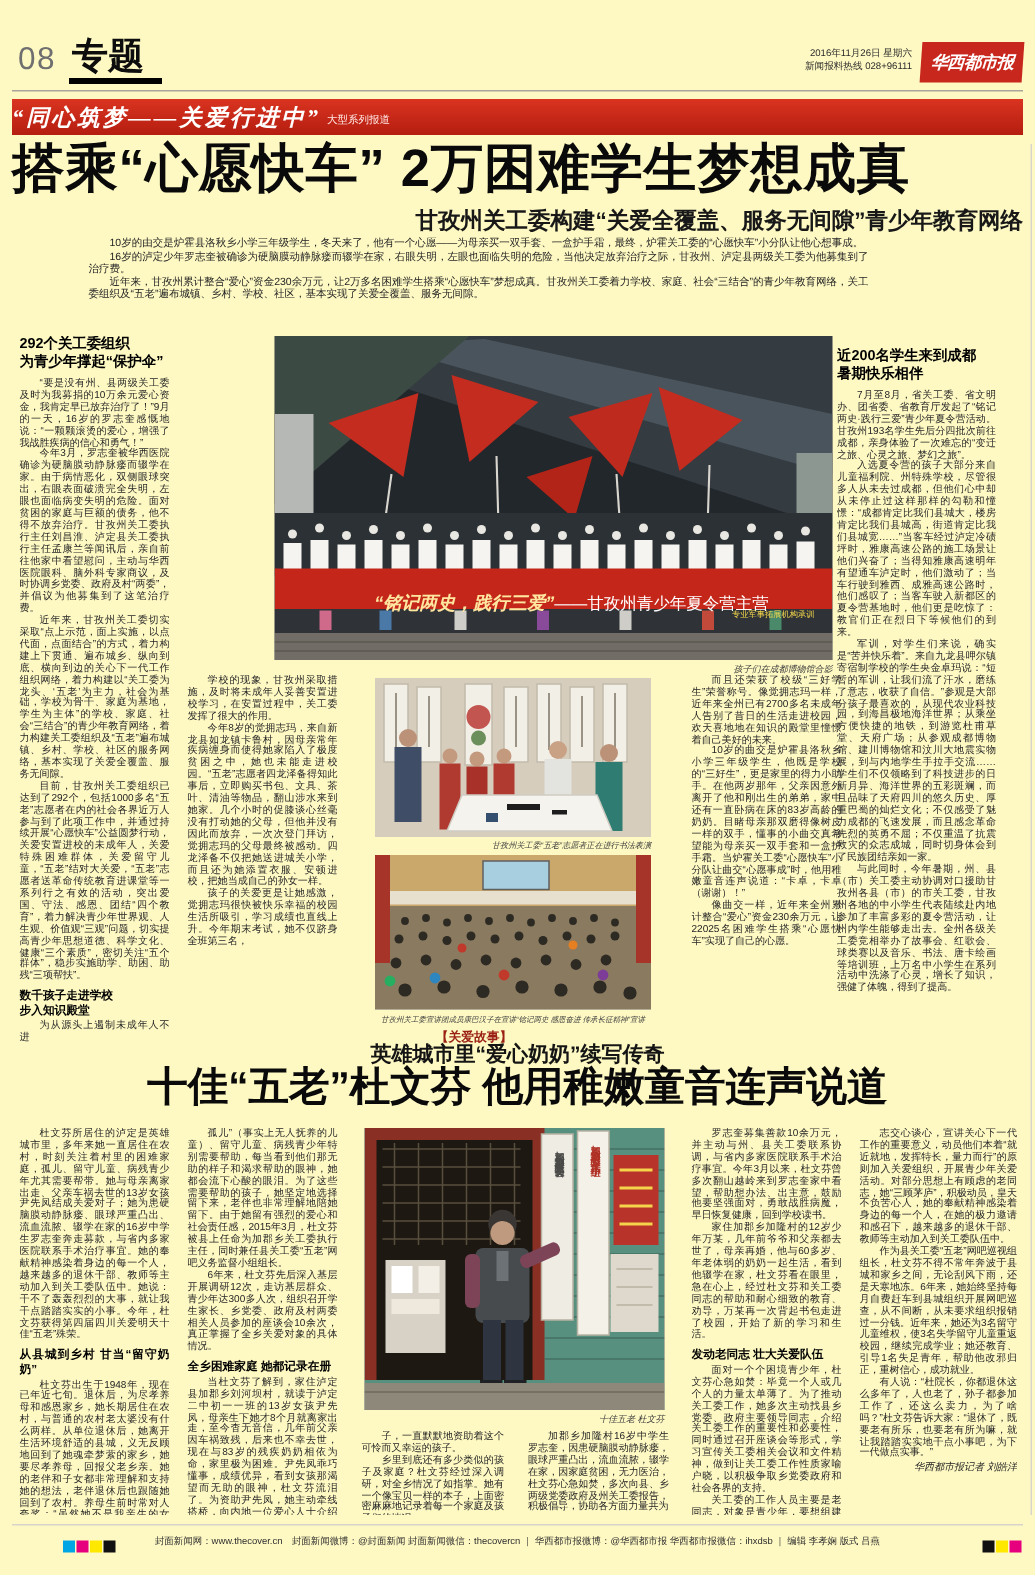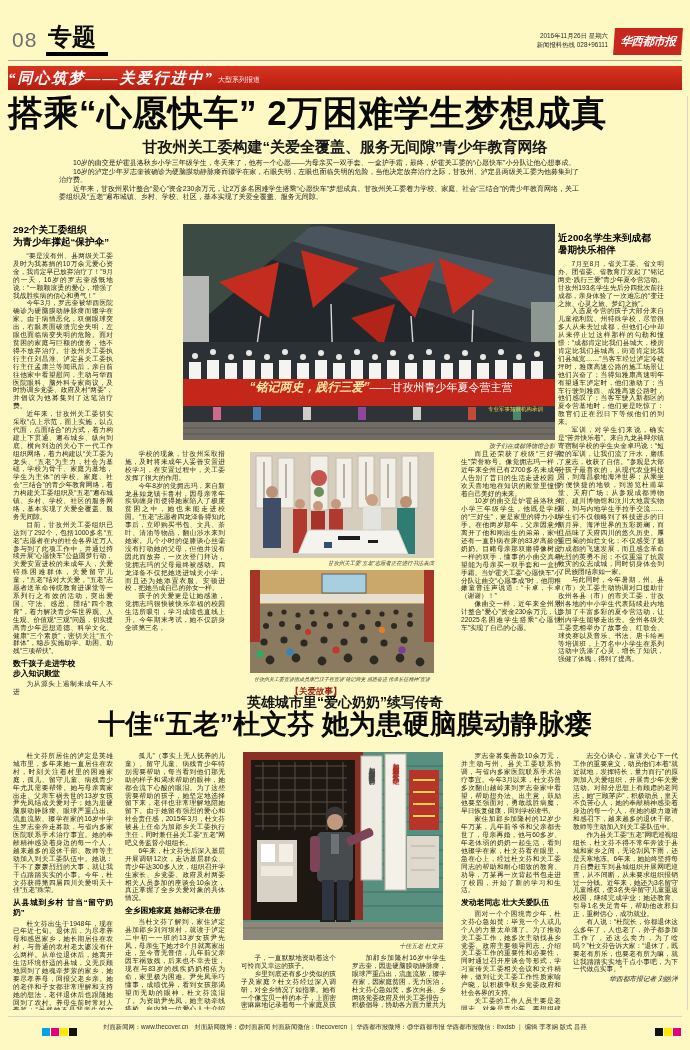--- a/index.html
+++ b/index.html
@@ -18,33 +18,33 @@
             font-size:11.5px;letter-spacing:-0.5px;transform:skewX(-4deg);}
   
   .series{left:8px;top:66px;width:674px;height:24px;background:linear-gradient(#dd3категория0 0,#d3291b 0,#b51d10 100%);
           background:linear-gradient(#d93420,#b51d10);display:flex;align-items:center;}
   .series .q{color:#fff;font-family:"Liberation Serif",serif;font-style:italic;font-weight:bold;
              font-size:15px;letter-spacing:2px;}
   .series .sfx{color:#ffe9e5;font-size:7px;margin-left:4px;margin-top:4px;}
   
   .lead-h1{left:8px;top:93px;width:674px;text-align:left;font-size:35px;line-height:40px;
            font-weight:bold;color:#0a0a0a;letter-spacing:0.5px;white-space:nowrap;}
-  .lead-deck{left:8px;top:138px;width:674px;text-align:center;font-size:15px;font-weight:bold;color:#181818;}
+  .lead-deck{left:8px;top:138px;width:674px;text-align:right;font-size:15px;font-weight:bold;color:#181818;}
   .lead-intro{left:59px;top:159px;width:520px;font-size:7px;line-height:8.6px;text-align:justify;color:#242424;}
   .lead-intro p{margin:0;text-indent:2em;}
   
   .col{font-size:6.7px;line-height:7.9px;text-align:justify;color:#262626;overflow:hidden;}
   .col p{margin:0;text-indent:2em;}
   .col h4{font-size:7.8px;line-height:9.6px;margin:4px 0 2px;text-indent:0;color:#000;white-space:pre-line;}
   .coltitle{font-size:9.6px;line-height:12px;font-weight:bold;color:#000;white-space:pre-line;margin-bottom:4px;}
   .byline{text-align:right;font-style:italic;text-indent:0 !important;margin-top:2px !important;}
   .cap{font-size:6px;font-style:italic;color:#3c3c3c;}
   
   .ph{overflow:hidden;background:#777;}
-  .photo-banner{position:absolute;left:0;top:150px;width:396px;height:27px;display:flex;
+  .photo-banner{position:absolute;left:0;top:165px;width:396px;height:27px;display:flex;
                 align-items:center;justify-content:center;white-space:nowrap;}
   .photo-banner .b1{color:#ffe7a0;font-weight:bold;font-style:italic;font-size:12px;}
   .photo-banner .b2{color:#fff;font-weight:normal;font-size:11px;}
   .photo-banner-sub{position:absolute;right:12px;top:182px;color:#f6d84a;font-size:5.5px;}
   .vsign{position:absolute;writing-mode:vertical-rl;font-size:6.5px;font-weight:bold;letter-spacing:1px;}
   
   .feat-label{left:0;top:686px;width:632px;text-align:center;font-size:8.5px;font-weight:bold;color:#9a1f15;}
   .feat-kicker{left:0;top:694px;width:690px;text-align:center;font-size:14px;font-weight:bold;color:#141414;}
   .feat-h1{left:0;top:707px;width:690px;text-align:center;font-size:27px;line-height:34px;
            font-weight:bold;color:#0a0a0a;white-space:nowrap;}
@@ -306,21 +306,21 @@
     <div>
         <p>7月至8月，省关工委、省文明办、团省委、省教育厅发起了“铭记两史·践行三爱”青少年夏令营活动。甘孜州193名学生先后分四批次前往成都，亲身体验了一次难忘的“变迁之旅、心灵之旅、梦幻之旅”。</p>
         <p>入选夏令营的孩子大部分来自儿童福利院、州特殊学校，尽管很多人从未去过成都，但他们心中却从未停止过这样那样的勾勒和憧憬：“成都肯定比我们县城大，楼房肯定比我们县城高，街道肯定比我们县城宽……”当客车经过泸定冷碛坪时，雅康高速公路的施工场景让他们兴奋了；当得知雅康高速明年有望通车泸定时，他们激动了；当车行驶到雅西、成雅高速公路时，他们感叹了；当客车驶入新都区的夏令营基地时，他们更是吃惊了：教官们正在烈日下等候他们的到来。</p>
         <p>军训，对学生们来说，确实是“苦并快乐着”。来自九龙县呷尔镇寄宿制学校的学生央金卓玛说：“短暂的军训，让我们流了汗水，磨练了意志，收获了自信。”参观是大部分孩子最喜欢的，从现代农业科技园，到海昌极地海洋世界；从乘坐方便快捷的地铁，到游览杜甫草堂、天府广场；从参观成都博物馆、建川博物馆和汶川大地震实物展，到与内地学生手拉手交流……学生们不仅领略到了科技进步的日新月异、海洋世界的五彩斑斓，而且品味了天府四川的悠久历史、厚重巴蜀的灿烂文化；不仅感受了魅力成都的飞速发展，而且感念革命先烈的英勇不屈；不仅重温了抗震救灾的众志成城，同时切身体会到了民族团结亲如一家。</p>
         <p>与此同时，今年暑期，州、县（市）关工委主动协调对口援助甘孜州各县（市）的市关工委，甘孜州各地的中小学生代表陆续赴内地参加了丰富多彩的夏令营活动，让州内学生能够走出去。全州各级关工委竞相举办了故事会、红歌会、球类赛以及音乐、书法、唐卡绘画等培训班，上万名中小学生在系列活动中洗涤了心灵，增长了知识，强健了体魄，得到了提高。</p>
       </div>
   </div>
 
   <div class="abs feat-label">【关爱故事】</div>
   <div class="abs feat-kicker">英雄城市里“爱心奶奶”续写传奇</div>
-  <div class="abs feat-h1">十佳“五老”杜文芬  她为患硬脑膜动静脉瘘</div>
+  <div class="abs feat-h1">十佳“五老”杜文芬  他用稚嫩童音连声说道</div>
 
   <div class="abs col" style="left:13px;top:752px;width:100px;height:258px;">
     <div>
         <p>杜文芬所居住的泸定是英雄城市里，多年来她一直居住在农村，时刻关注着村里的困难家庭，孤儿、留守儿童、病残青少年尤其需要帮带。她与母亲离家出走、父亲车祸去世的13岁女孩尹先凤结成关爱对子；她为患硬脑膜动静脉瘘、眼球严重凸出、流血流脓、辍学在家的16岁中学生罗志奎奔走募款，与省内多家医院联系手术治疗事宜。她的奉献精神感染着身边的每一个人，越来越多的退休干部、教师等主动加入到关工委队伍中。她说：干不了轰轰烈烈的大事，就让我干点踏踏实实的小事。今年，杜文芬获得第四届四川关爱明天十佳“五老”殊荣。</p>
         <h4>从县城到乡村 甘当“留守奶奶”</h4>
         <p>杜文芬出生于1948年，现在已年近七旬。退休后，为尽孝养母和感恩家乡，她长期居住在农村，与普通的农村老太婆没有什么两样。从单位退休后，她离开生活环境舒适的县城，义无反顾地回到了她魂牵梦萦的家乡，她要尽孝养母，回报父老乡亲。她的老伴和子女都非常理解和支持她的想法，老伴退休后也跟随她回到了农村。养母生前时常对人夸奖：“虽然她不是我亲生的女儿，却比亲生女儿对我还好。”</p>
       </div>
   </div>
   <div class="abs col" style="left:125px;top:752px;width:100px;height:258px;">
     <div>

